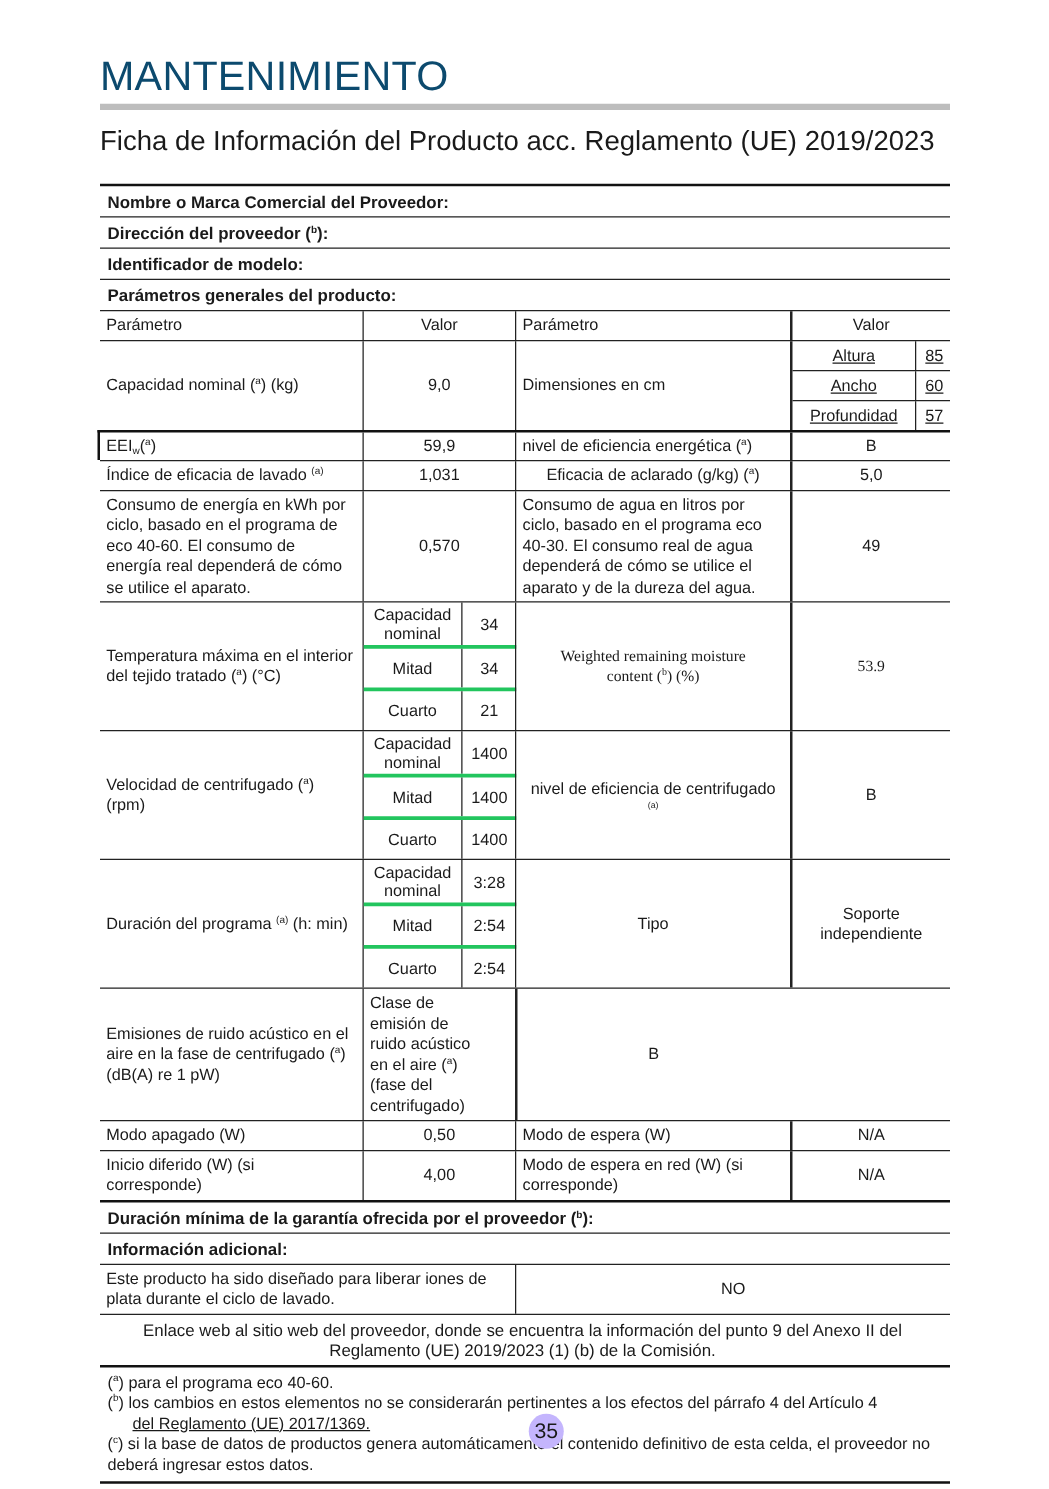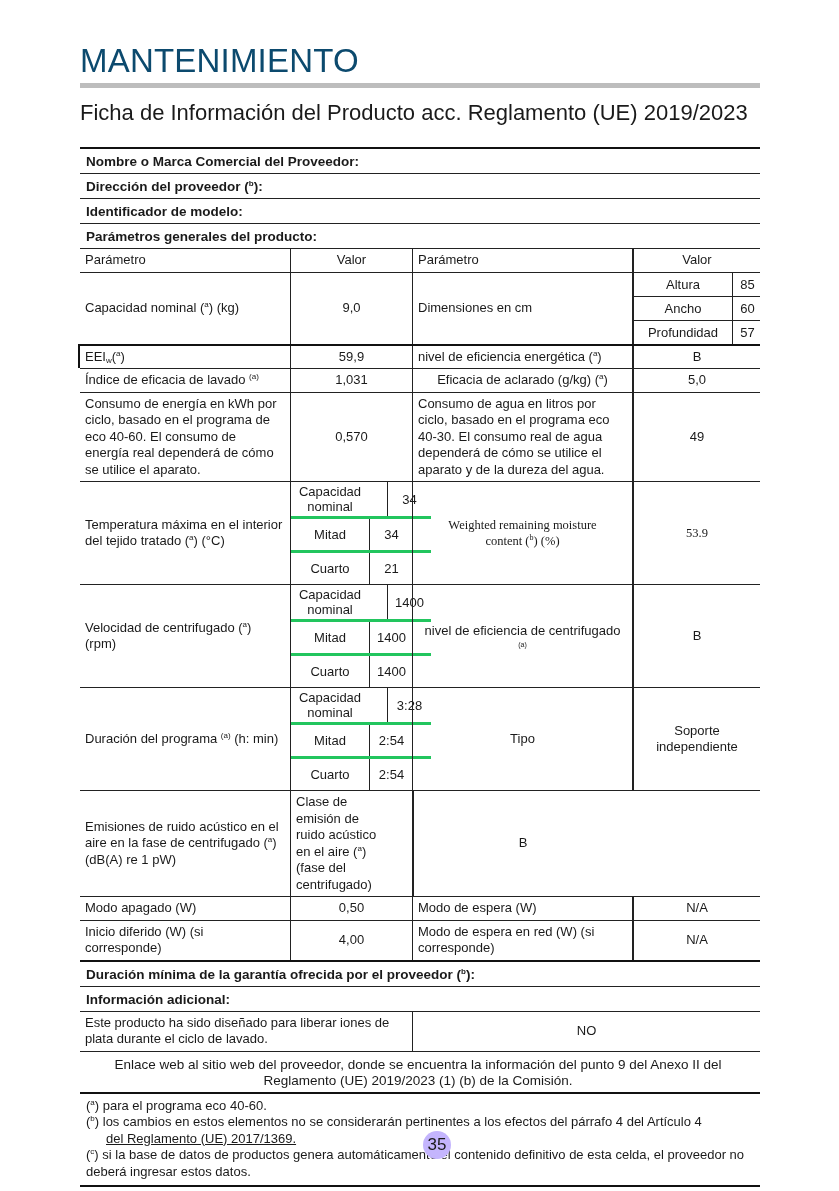--- a/index.html
+++ b/index.html
@@ -20,25 +20,25 @@
 
   .grid { display: grid; grid-template-columns: 210px 122px 220px 128px; }
   .cell { font-size: 13px; line-height: 16.5px; padding: 3px 5px; box-sizing: border-box; display: flex; align-items: center; }
   .cell.c { justify-content: center; text-align: center; }
   .vb { border-left: 1px solid #222; }
   .vb2 { border-left: 2px solid #222; }
   .serif { font-family: "Liberation Serif", serif; font-size: 12.5px; }
 
   .sub3 { display: grid; grid-template-rows: 1fr 1fr 1fr; }
   .sub3 > div { display: grid; grid-template-columns: 78px 44px; border-top: 3px solid #22c55e; }
-  .sub3 > div:first-child { border-top: none; gap: 18px; }
+  .sub3 > div:first-child { border-top: none; }
   .sub3 .k { font-size: 13px; line-height: 15px; text-align: center; display: flex; align-items: center; justify-content: center; padding: 2px 2px; }
   .sub3 .v { font-size: 13px; text-align: center; display: flex; align-items: center; justify-content: center; border-left: 1px solid #222; }
 
-  .dims > div { display: grid; grid-template-columns: 98px 30px; border-top: 1px solid #222; }
+  .dims > div { display: grid; grid-template-columns: 98px 30px; border-top: 1px solid #222; text-decoration: underline; }
   .dims > div:first-child { border-top: none; }
   .dims .k, .dims .v { font-size: 13px; height: 23px; line-height: 23px; text-align: center; }
   .dims .v { border-left: 1px solid #222; }
 
   .two { display: grid; grid-template-columns: 332px 348px; }
 
   .footnotes { font-size: 13px; line-height: 16.5px; padding: 4px 6px 5px 6px; }
   .fn-indent { padding-left: 20px; text-decoration: underline; }
 
   .page-num { position: absolute; left: 423px; top: 1131px; width: 28px; height: 28px; border-radius: 50%;

